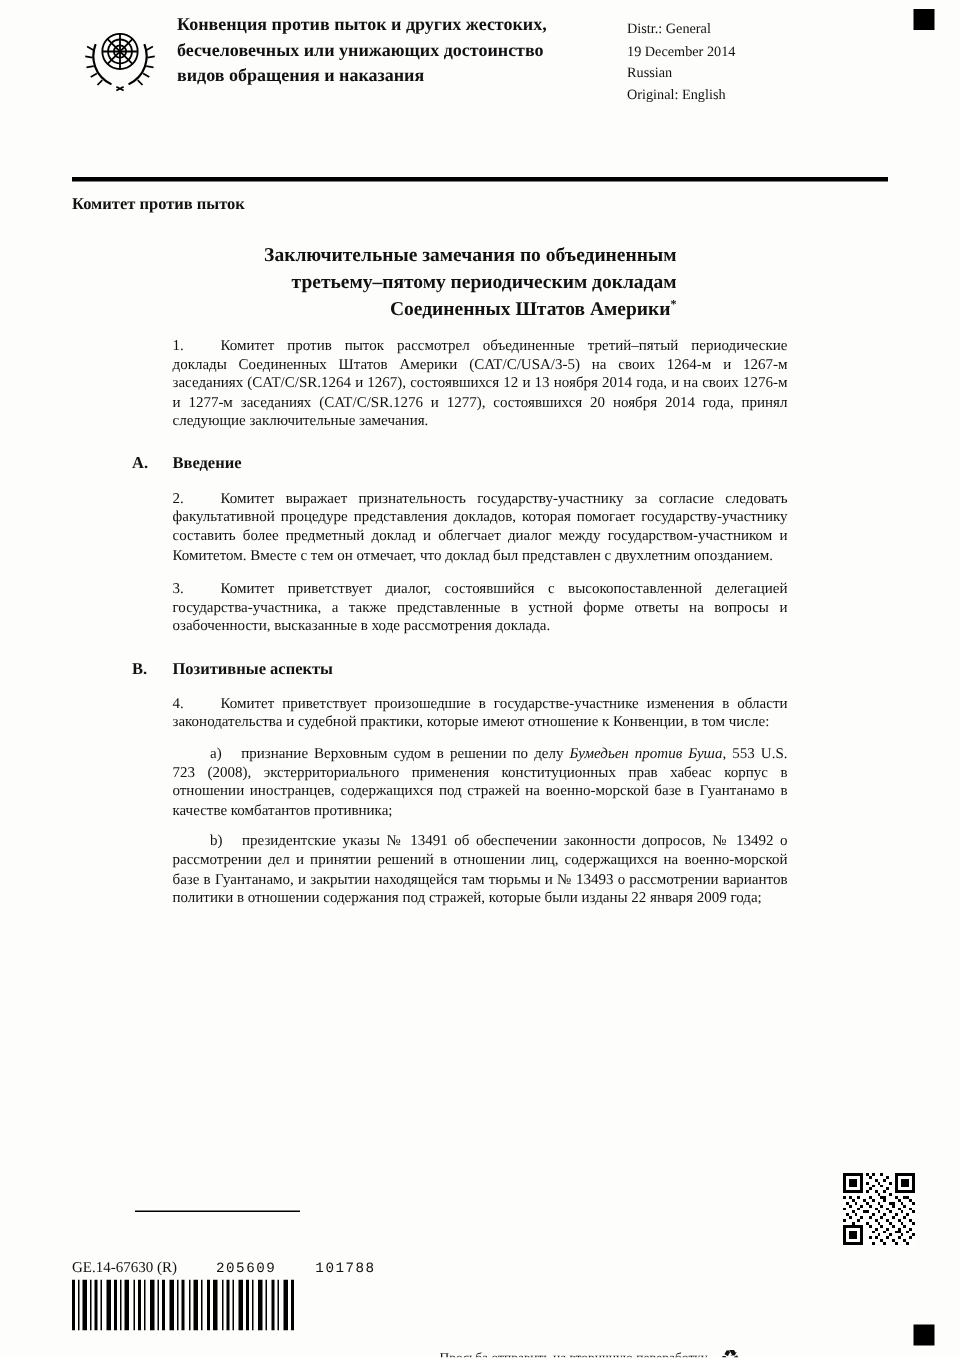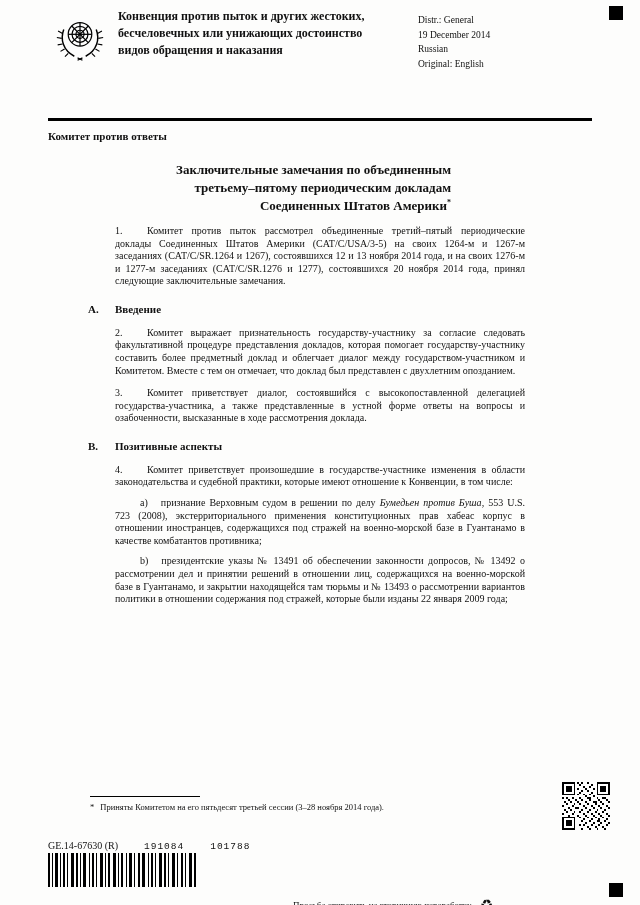--- a/index.html
+++ b/index.html
@@ -107,21 +107,21 @@
     <div class="mast-info">
       <div>Distr.: General</div>
       <div>19 December 2014</div>
       <div>Russian</div>
       <div>Original: English</div>
     </div>
   </div>
 
   <div class="thick-rule"></div>
 
-  <div class="committee">Комитет против ответы</div>
+  <div class="committee">Комитет против пыток</div>
 
   <div class="content">
 
     <div class="main-title"><span>Заключительные замечания по объединенным третьему–пятому периодическим докладам Соединенных Штатов Америки</span><sup>*</sup></div>
 
     <p class="para"><span class="pnum">1.</span><span>Комитет против пыток рассмотрел объединенные третий–пятый периодические доклады Соединенных Штатов Америки (CAT/C/USA/3-5) на своих 1264-м и 1267-м заседаниях (CAT/C/SR.1264 и 1267), состоявшихся 12 и 13 ноября 2014 года, и на своих 1276-м и 1277-м заседаниях (CAT/C/SR.1276 и 1277), состоявшихся 20 ноября 2014 года, принял следующие заключительные замечания.</span></p>
 
     <h3 class="section"><span class="letter">A.</span><span>Введение</span></h3>
 
     <p class="para"><span class="pnum">2.</span><span>Комитет выражает признательность государству-участнику за согласие следовать факультативной процедуре представления докладов, которая помогает государству-участнику составить более предметный доклад и облегчает диалог между государством-участником и Комитетом. Вместе с тем он отмечает, что доклад был представлен с двухлетним опозданием.</span></p>
@@ -133,24 +133,23 @@
     <p class="para"><span class="pnum">4.</span><span>Комитет приветствует произошедшие в государстве-участнике изменения в области законодательства и судебной практики, которые имеют отношение к Конвенции, в том числе:</span></p>
 
     <p class="subitem"><span class="label">a)</span><span>признание Верховным судом в решении по делу </span><i>Бумедьен против Буша</i><span>, 553 U.S. 723 (2008), экстерриториального применения конституционных прав хабеас корпус в отношении иностранцев, содержащихся под стражей на военно-морской базе в Гуантанамо в качестве комбатантов противника;</span></p>
 
     <p class="subitem"><span class="label">b)</span><span>президентские указы № 13491 об обеспечении законности допросов, № 13492 о рассмотрении дел и принятии решений в отношении лиц, содержащихся на военно-морской базе в Гуантанамо, и закрытии находящейся там тюрьмы и № 13493 о рассмотрении вариантов политики в отношении содержания под стражей, которые были изданы 22 января 2009 года;</span></p>
 
   </div>
 
   <div class="footnote">
     <div class="footnote-rule"></div>
-    <div><span class="fn-marker">*</span><span>Приняты Комитетом на его пятьдесят третьей сессии (3–28 ноября 2014 года).</span></div>
-  </div>
-
-  <div class="footer-code"><span>GE.14-67630 (R)</span><span class="mono">191084</span><span class="mono">101788</span></div>
+  </div>
+
+  <div class="footer-code"><span>GE.14-67630 (R)</span><span class="mono">205609</span><span class="mono">101788</span></div>
 
   <div class="barcode">
     <svg width="150" height="34" viewBox="0 0 150 34" aria-hidden="true">
       <g fill="#000">
         <rect x="0" y="0" width="2" height="34"></rect>
           <rect x="4" y="0" width="1" height="34"></rect>
         <rect x="7" y="0" width="3" height="34"></rect>
           <rect x="12" y="0" width="1" height="34"></rect>
         <rect x="15" y="0" width="2" height="34"></rect>
           <rect x="19" y="0" width="1" height="34"></rect>

